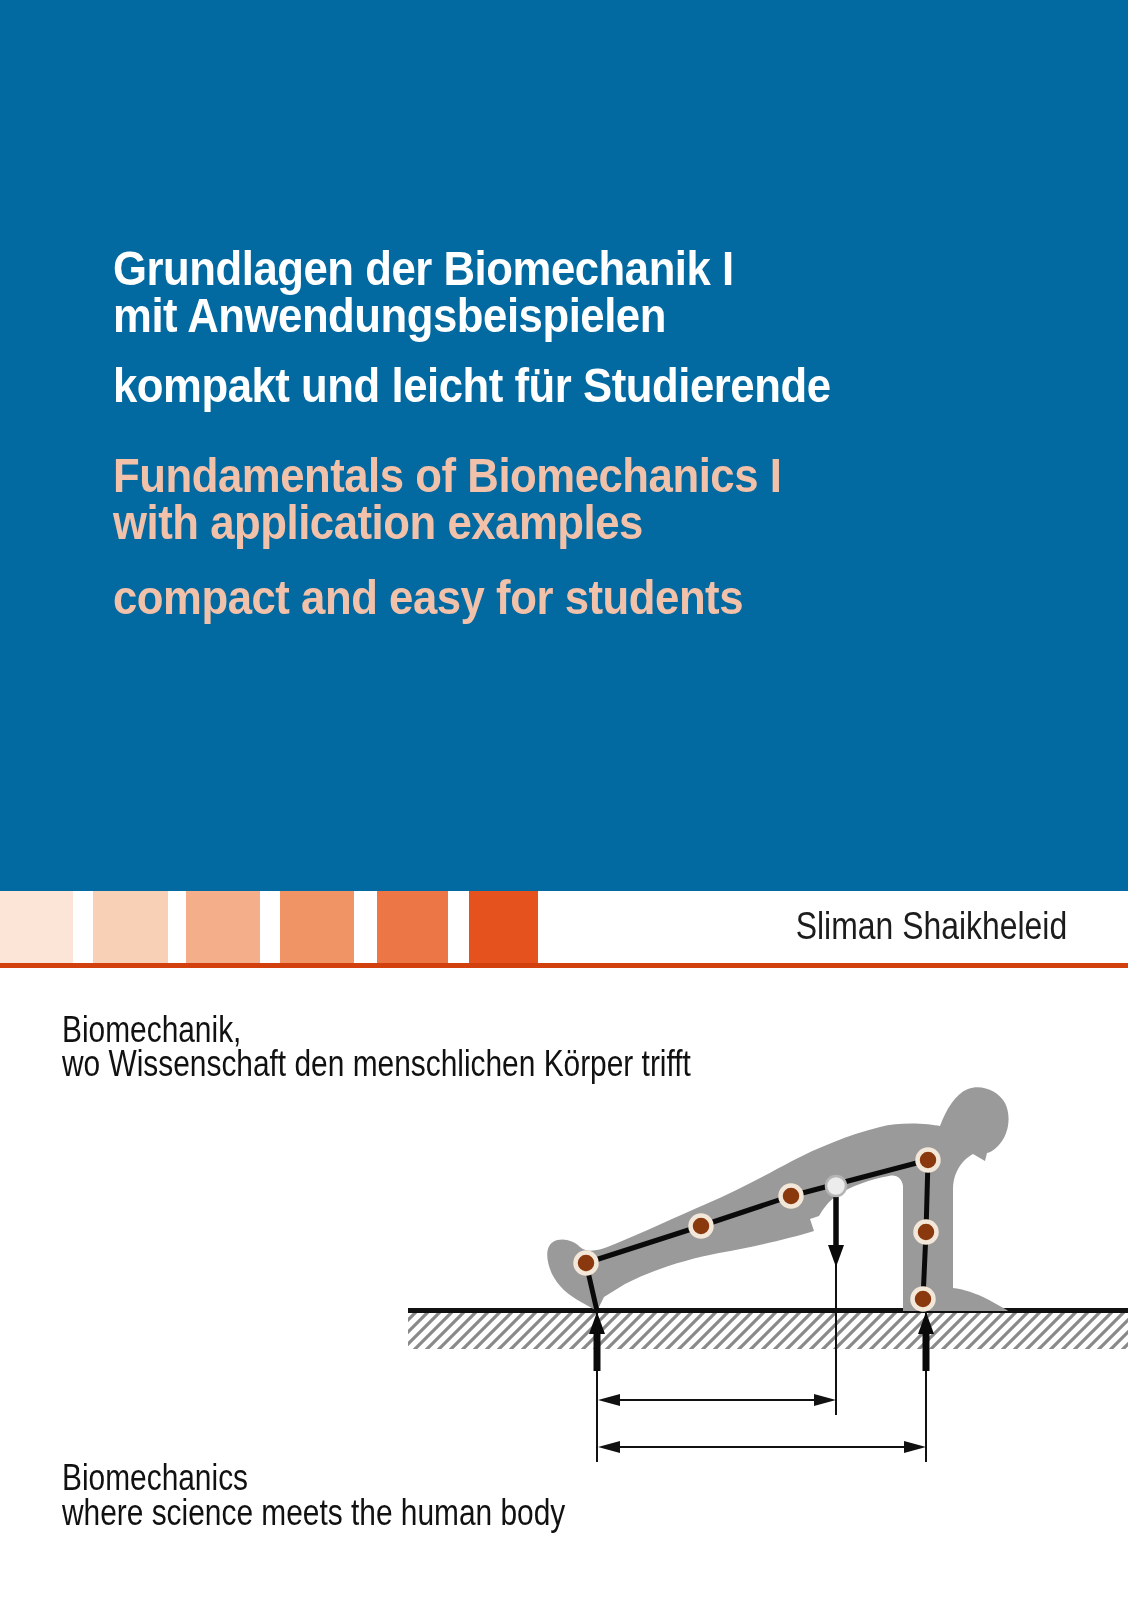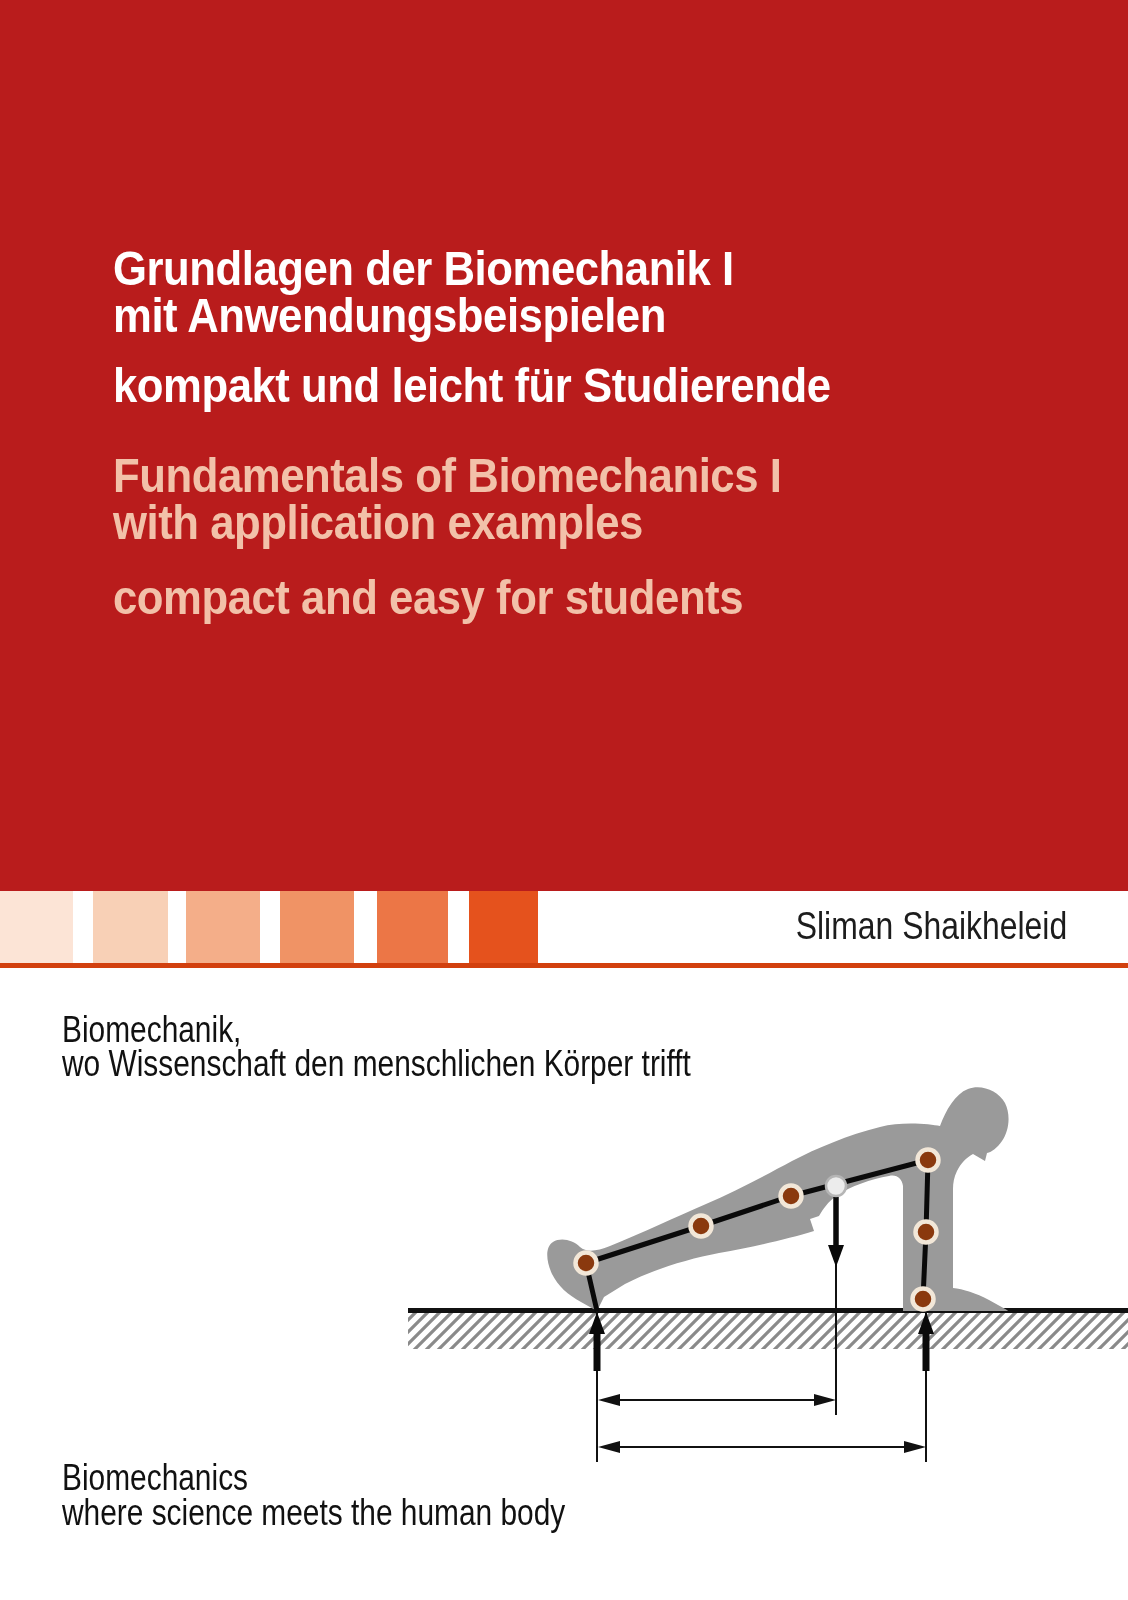--- a/index.html
+++ b/index.html
@@ -25,21 +25,21 @@
        transform:scaleX(0.83);transform-origin:left top;}
 
   
   .diagram{position:absolute;left:0;top:1060px;width:1128px;height:420px;}
 </style>
 </head>
 <body>
 
 <div class="page">
 
-  <div class="header" style="background: #b91c1c;">
+  <div class="header" style="background: #0369a1;">
     <div class="tline t-de" style="top: 245px; color: rgb(255, 255, 255);">Grundlagen der Biomechanik I</div>
     <div class="tline t-de" style="top: 292px; color: rgb(255, 255, 255);">mit Anwendungsbeispielen</div>
     <div class="tline t-de" style="top: 362px; color: rgb(255, 255, 255);">kompakt und leicht für Studierende</div>
     <div class="tline t-en" style="top: 452px; color: rgb(242, 193, 169);">Fundamentals of Biomechanics I</div>
     <div class="tline t-en" style="top: 499px; color: rgb(242, 193, 169);">with application examples</div>
     <div class="tline t-en" style="top: 574px; color: rgb(242, 193, 169);">compact and easy for students</div>
   </div>
 
   <div class="band">
       <div class="stripe" style="left: 0px; width: 73px; background: rgb(252, 228, 214);"></div>

